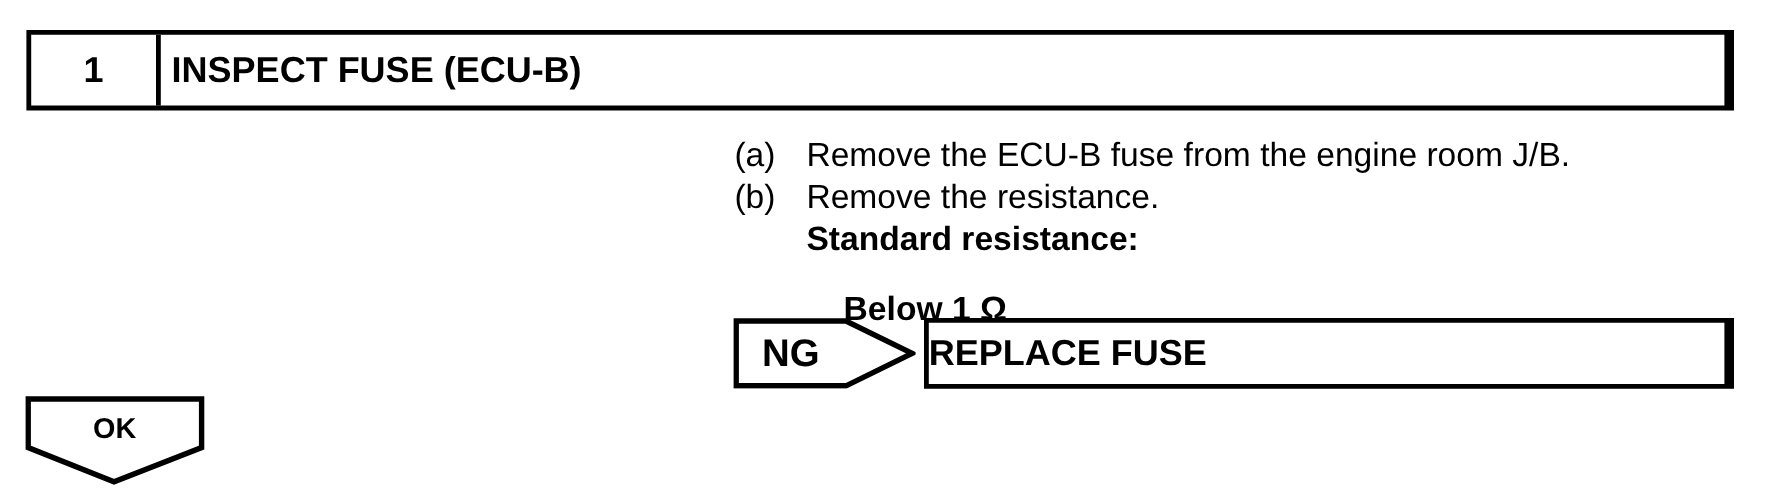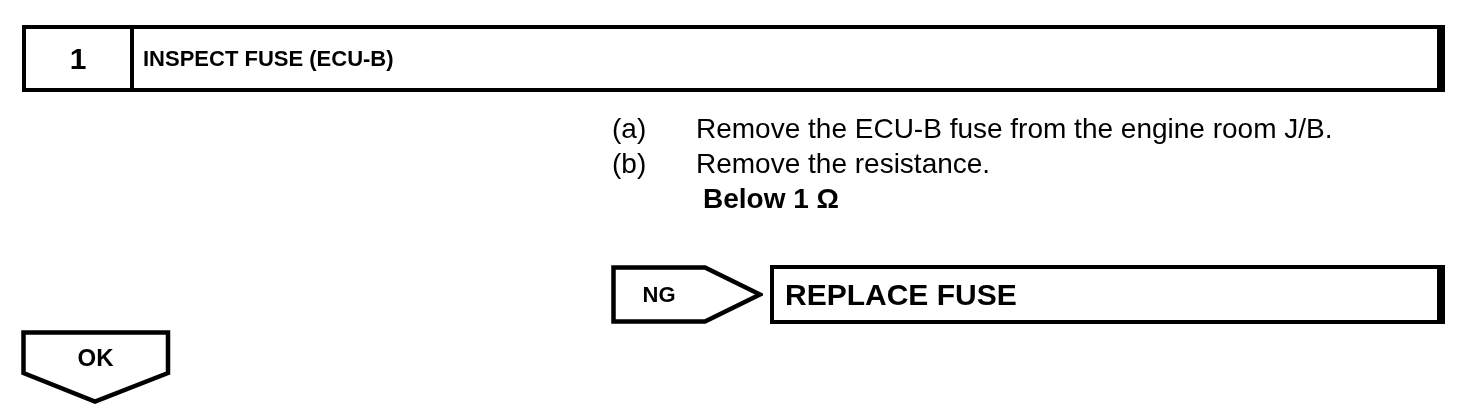--- a/index.html
+++ b/index.html
@@ -33,64 +33,63 @@
     justify-content: center;
     font-weight: bold;
     font-size: 30px;
   }
   .step-title {
     flex: 1;
     display: flex;
     align-items: center;
     padding-left: 9px;
     font-weight: bold;
-    font-size: 22px;
+    font-size: 30px;
     white-space: nowrap;
   }
 
   
   .instructions {
     position: absolute;
     left: 612px; top: 111px;
     width: 850px;
     font-size: 28px;
     line-height: 35px;
   }
   .inst-row { display: flex; }
   .inst-label { width: 60px; flex: none; }
-  .inst-text { flex: 1; white-space: nowrap; margin-left: 24px; }
+  .inst-text { flex: 1; white-space: nowrap; }
   .spec-heading { font-weight: bold; margin-left: 60px; white-space: nowrap; }
-  .spec-value { font-weight: bold; margin-left: 91px; white-space: nowrap; }
+  .spec-value { font-weight: bold; margin-left: 91px; white-space: nowrap; margin-top: 24px; }
 
   
   .ng-arrow-svg {
     position: absolute;
     left: 611px; top: 265px;
     width: 152px; height: 59px;
   }
   .ng-label {
     position: absolute;
     left: 613px; top: 265px;
     width: 92px; height: 59px;
     display: flex;
     align-items: center;
     justify-content: center;
     font-weight: bold;
-    font-size: 22px;
+    font-size: 32px;
   }
   .action-box {
     position: absolute;
     left: 770px; top: 265px;
     width: 675px; height: 59px;
     border: 4px solid #000;
     border-right-width: 8px;
     background: #fff;
     display: flex;
     align-items: center;
-    padding-left: 11px;
     font-weight: bold;
     font-size: 30px;
     white-space: nowrap;
   }
 
   
   .ok-arrow-svg {
     position: absolute;
     left: 21px; top: 330px;
     width: 150px; height: 75px;
@@ -116,20 +115,21 @@
 
 <div class="instructions">
   <div class="inst-row">
     <span class="inst-label">(a)</span>
     <span class="inst-text">Remove the ECU-B fuse from the engine room J/B.</span>
   </div>
   <div class="inst-row">
     <span class="inst-label">(b)</span>
     <span class="inst-text">Remove the resistance.</span>
   </div>
+  <div class="spec-heading">Standard resistance:</div>
   <div class="spec-value">Below 1 Ω</div>
 </div>
 
 <svg class="ng-arrow-svg" viewBox="0 0 152 59" xmlns="http://www.w3.org/2000/svg">
   <polygon points="2.5,2.5 94,2.5 149,29.5 94,56.5 2.5,56.5" fill="#ffffff" stroke="#000000" stroke-width="4.5"></polygon>
 </svg>
 <div class="ng-label">NG</div>
 
 <div class="action-box">
   <span>REPLACE FUSE</span>

